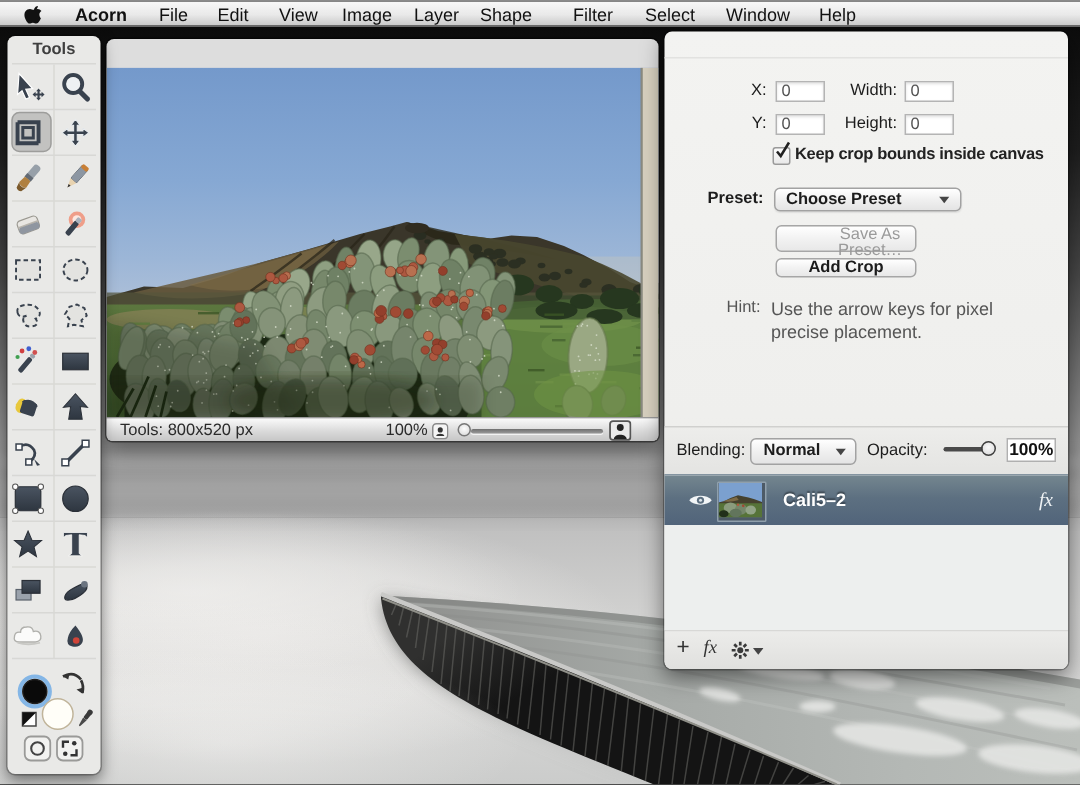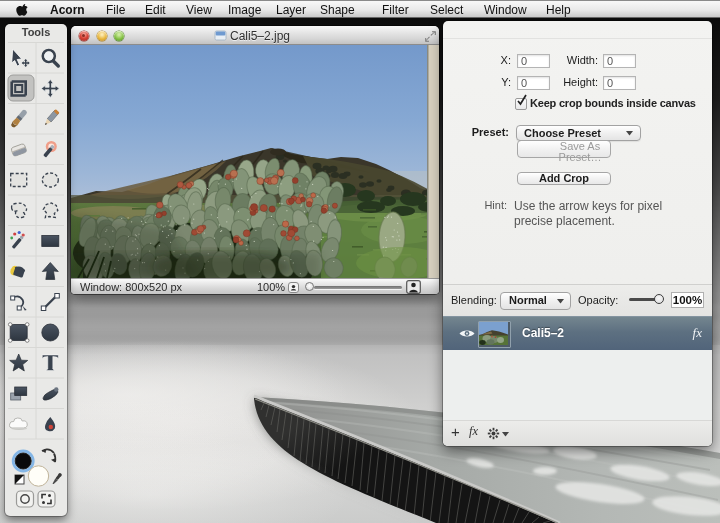--- a/index.html
+++ b/index.html
@@ -363,37 +363,20 @@
         </g>
         <defs>
           <linearGradient id="toolrg" x1="0" y1="0" x2="0" y2="1">
             <stop offset="0" stop-color="#4a5461"></stop>
             <stop offset="1" stop-color="#2e3640"></stop>
           </linearGradient>
         </defs>
       </svg>
     </div>
 <div id="win" class="abs">
-  <div id="titlebar">
-    <div class="tl" style="left:8px;background:radial-gradient(circle at 50% 35%,#f09a8e 12%,#d94438 45%,#b03028 80%);box-shadow:inset 0 1px 1px rgba(255,255,255,.6),0 0 0 0.5px #912e24;"></div>
-    <div class="tl" style="left:25.5px;background:radial-gradient(circle at 50% 35%,#fbe9b0 10%,#e8b63c 55%,#c9962e 85%);box-shadow:inset 0 1px 1px rgba(255,255,255,.6),0 0 0 0.5px #a87e22;"></div>
-    <div class="tl" style="left:43px;background:radial-gradient(circle at 50% 35%,#cdeaa0 10%,#83c043 55%,#5f9a2e 85%);box-shadow:inset 0 1px 1px rgba(255,255,255,.6),0 0 0 0.5px #4f7d24;"></div>
-    <div style="position:absolute;left:11.2px;top:7.5px;width:3.2px;height:3.2px;border-radius:50%;background:rgba(122,30,22,0.85);"></div>
-    <svg style="position:absolute;left:143px;top:4px" width="13" height="12" viewBox="0 0 13 12">
-          <rect x="1" y="1" width="11" height="9" rx="1.5" fill="#e8eef4" stroke="#9fb0c0" stroke-width="0.8"></rect>
-          <rect x="1.7" y="1.6" width="9.6" height="4" rx="1" fill="#6f9ad0"></rect>
-        </svg>
-    <div style="position:absolute;left:159px;top:2.5px;font-size:12px;color:#303030;text-shadow:0 1px 0 rgba(255,255,255,.6);">Cali5–2.jpg</div>
-    <svg style="position:absolute;right:3px;top:5px" width="11" height="11" viewBox="0 0 11 11">
-          <g fill="#787878">
-            <path d="M6.2,4.8 L9.8,1.2 L9.8,4 L10.8,4 L10.8,0.2 L7,0.2 L7,1.2 L9.1,1.2 L5.5,4.1 Z"></path>
-            <path d="M4.8,6.2 L1.2,9.8 L4,9.8 L4,10.8 L0.2,10.8 L0.2,7 L1.2,7 L1.2,9.1 L4.1,5.5 Z"></path>
-          </g>
-        </svg>
-  </div>
   <div id="photo">
         <svg width="368" height="233" viewBox="0 0 368 233" style="position:absolute;left:0;top:0">
           <defs>
             <linearGradient id="skyg" x1="0" y1="0" x2="0" y2="150" gradientUnits="userSpaceOnUse">
               <stop offset="0" stop-color="#7499cb"></stop>
               <stop offset="0.5" stop-color="#86a8d3"></stop>
               <stop offset="0.85" stop-color="#9cb6d7"></stop>
               <stop offset="1" stop-color="#a9bdd8"></stop>
             </linearGradient>
             <linearGradient id="grassg" x1="0" y1="150" x2="0" y2="233" gradientUnits="userSpaceOnUse">
@@ -1084,21 +1067,21 @@
             <path d="M16,233 L28,206" fill="none"></path>
             <path d="M26,233 L33,212" fill="none"></path>
             <path d="M7,233 L18,214" fill="none"></path>
             <path d="M36,233 L40,216" fill="none"></path>
           </g>
           <rect x="357" y="0" width="11" height="233" fill="#d7d0bf"></rect>
           <rect x="356" y="0" width="1.5" height="233" fill="#8a8a80"></rect>
         </svg>
       </div>
   <div id="statusbar">
-    <div style="position:absolute;left:9px;top:1.5px;font-size:11px;color:#2a2a2a;">Window: 800x520 px</div>
+    <div style="position:absolute;left:9px;top:1.5px;font-size:11px;color:#2a2a2a;">Tools: 800x520 px</div>
     <div style="position:absolute;left:186px;top:1.5px;font-size:11px;color:#2a2a2a;">100%</div>
     <svg style="position:absolute;left:217px;top:2.5px" width="11" height="11" viewBox="0 0 11 11">
           <rect x="0.5" y="0.5" width="10" height="10" rx="2.5" fill="#f4f4f4" stroke="#8a8a8a"></rect>
           <circle cx="5.5" cy="4.6" r="1.7" fill="#333"></circle>
           <path d="M2.8,8.6 C3,6.6 8,6.6 8.2,8.6 Z" fill="#333"></path>
         </svg>
     <div style="position:absolute;left:243px;top:6.5px;width:88px;height:3px;border-radius:2px;background:linear-gradient(#6f6f6f,#9a9a9a);box-shadow:0 1px 0 rgba(255,255,255,.7);"></div>
     <div style="position:absolute;left:234px;top:3px;width:9px;height:9px;border-radius:50%;background:radial-gradient(circle at 50% 40%,#fdfdfd,#d6d6d6);border:1px solid #777;box-sizing:border-box;"></div>
     <svg style="position:absolute;left:335px;top:1px" width="15" height="14" viewBox="0 0 15 14">
           <rect x="0.7" y="0.7" width="13.6" height="12.6" rx="2" fill="#e9e9e9" stroke="#555" stroke-width="1.2"></rect>
@@ -1122,21 +1105,21 @@
         <path d="M2,7 L4.5,10 L10,1" fill="none" stroke="#222" stroke-width="1.7"></path>
       </svg>
 <div style="position:absolute;left:87px;top:76px;font-size:11px;font-weight:bold;color:#222;letter-spacing:-0.2px;">Keep crop bounds inside canvas</div>
 <div class="lab" style="right:203px;top:105px;font-weight:bold;">Preset:</div>
 <div style="position:absolute;left:73px;top:104px;width:123px;height:14px;border:1px solid #a2a2a2;border-radius:4px;background:linear-gradient(#ffffff,#f0f0f0 50%,#e4e4e4);box-shadow:0 1px 1px rgba(0,0,0,.08);">
 <div style="position:absolute;left:7px;top:0.5px;font-size:11px;font-weight:bold;color:#1c1c1c;">Choose Preset</div>
 <svg style="position:absolute;right:7px;top:5px" width="7" height="4.5" viewBox="0 0 8 5">
           <path d="M0,0 L8,0 L4,5 Z" fill="#444"></path>
         </svg>
 </div>
-<div class="btn" style="left:74px;top:119px;width:94px;height:18px;color:#9a9a9a;line-height:11px;padding-left:32px;">Save As Preset…</div>
+<div class="btn" style="left:74px;top:129px;width:94px;height:18px;color:#9a9a9a;line-height:11px;padding-left:32px;">Save As Preset…</div>
 <div class="btn" style="left:74px;top:151px;width:94px;height:13px;color:#1c1c1c;font-weight:bold;line-height:11px;">Add Crop</div>
 <div class="lab" style="right:205px;top:178px;color:#555;">Hint:</div>
 <div style="position:absolute;left:71px;top:178px;width:190px;font-size:12px;color:#555;line-height:15px;">Use the arrow keys for pixel precise placement.</div>
 <div style="position:absolute;left:0;top:263px;height:32px;right:0;background:linear-gradient(#ededeb,#e4e4e2);border-top:1px solid #d0d0ce;box-sizing:border-box;">
   <div style="position:absolute;left:8px;top:9px;font-size:11px;color:#1c1c1c;">Blending:</div>
   <div style="position:absolute;left:57px;top:7px;width:69px;height:16px;border:1px solid #a2a2a2;border-radius:4px;background:linear-gradient(#ffffff,#f0f0f0 50%,#e4e4e4);">
     <div style="position:absolute;left:8px;top:1px;font-size:11px;font-weight:bold;color:#1c1c1c;">Normal</div>
     <svg style="position:absolute;right:6px;top:6px" width="7" height="4.5" viewBox="0 0 8 5">
             <path d="M0,0 L8,0 L4,5 Z" fill="#444"></path>
           </svg>

